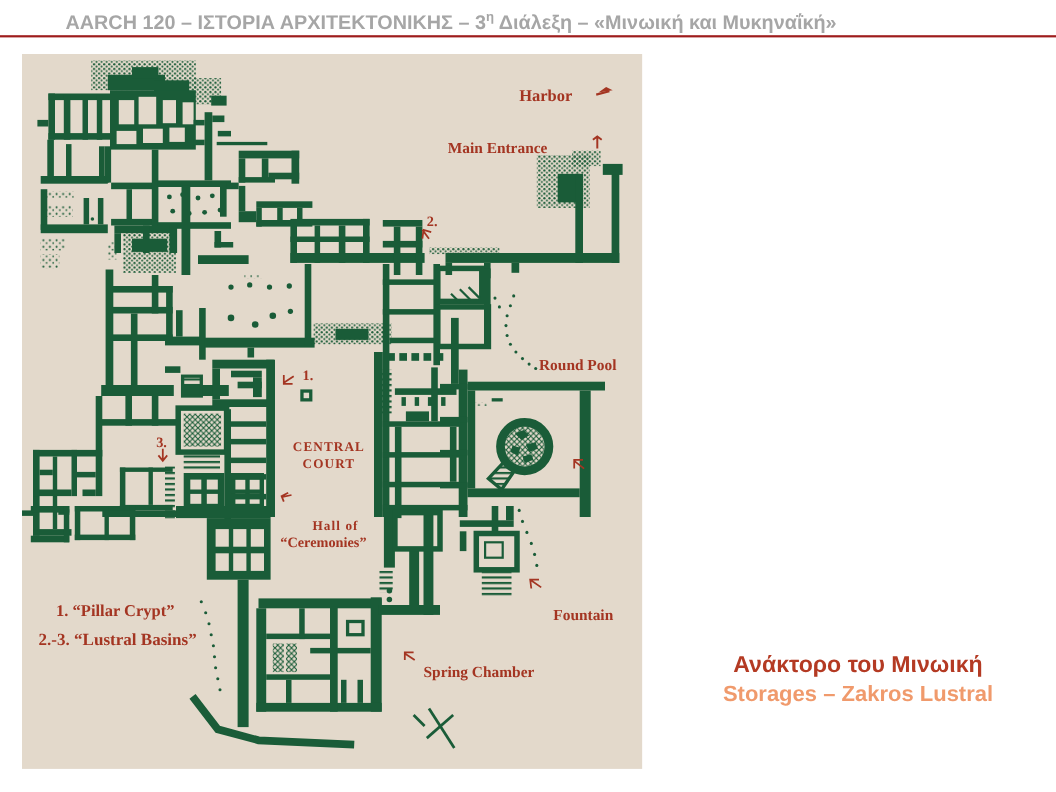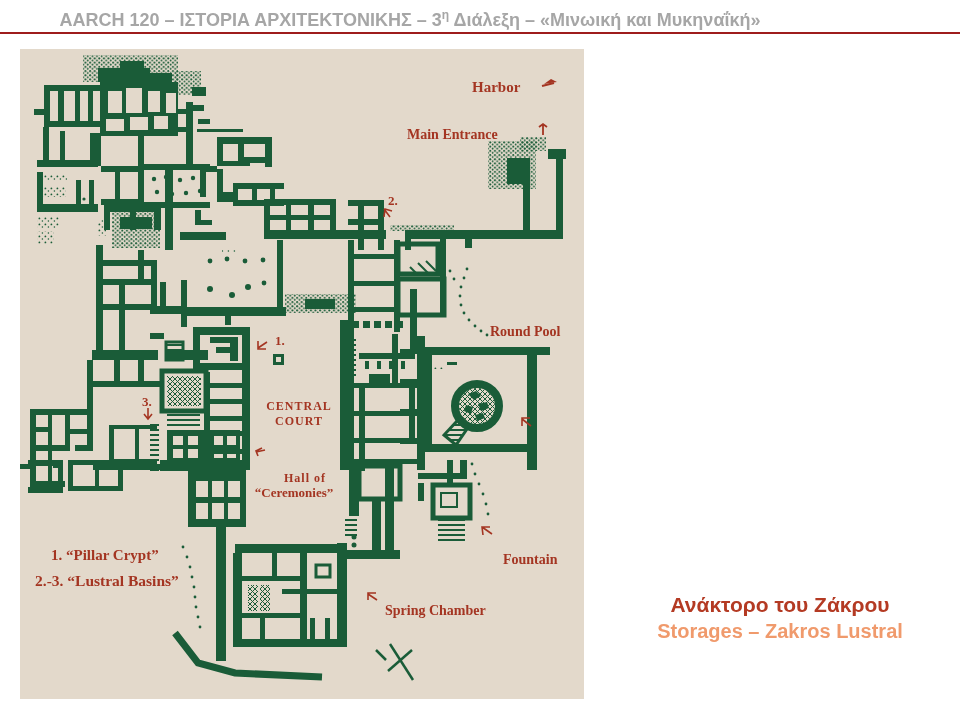--- a/index.html
+++ b/index.html
@@ -555,15 +555,15 @@
 <text x="483" y="515" font-size="14">Fountain</text>
 
 <path d="M462 478 L472 485 M463 486 L462 478 L470 478" stroke="#a43522" stroke-width="1.6" fill="none"></path>
 
 <text x="365" y="566" font-size="14">Spring Chamber</text>
 
 <path d="M348 545 L357 551 M348 551 L348 544 L356 544" stroke="#a43522" stroke-width="1.6" fill="none"></path>
 </g>
 </svg>
 
-<div class="cap1">Ανάκτορο του Ζάκρου</div>
+<div class="cap1">Ανάκτορο του Μινωική</div>
 
 <div class="cap2">Storages – Zakros Lustral</div>
 
 </body></html>

